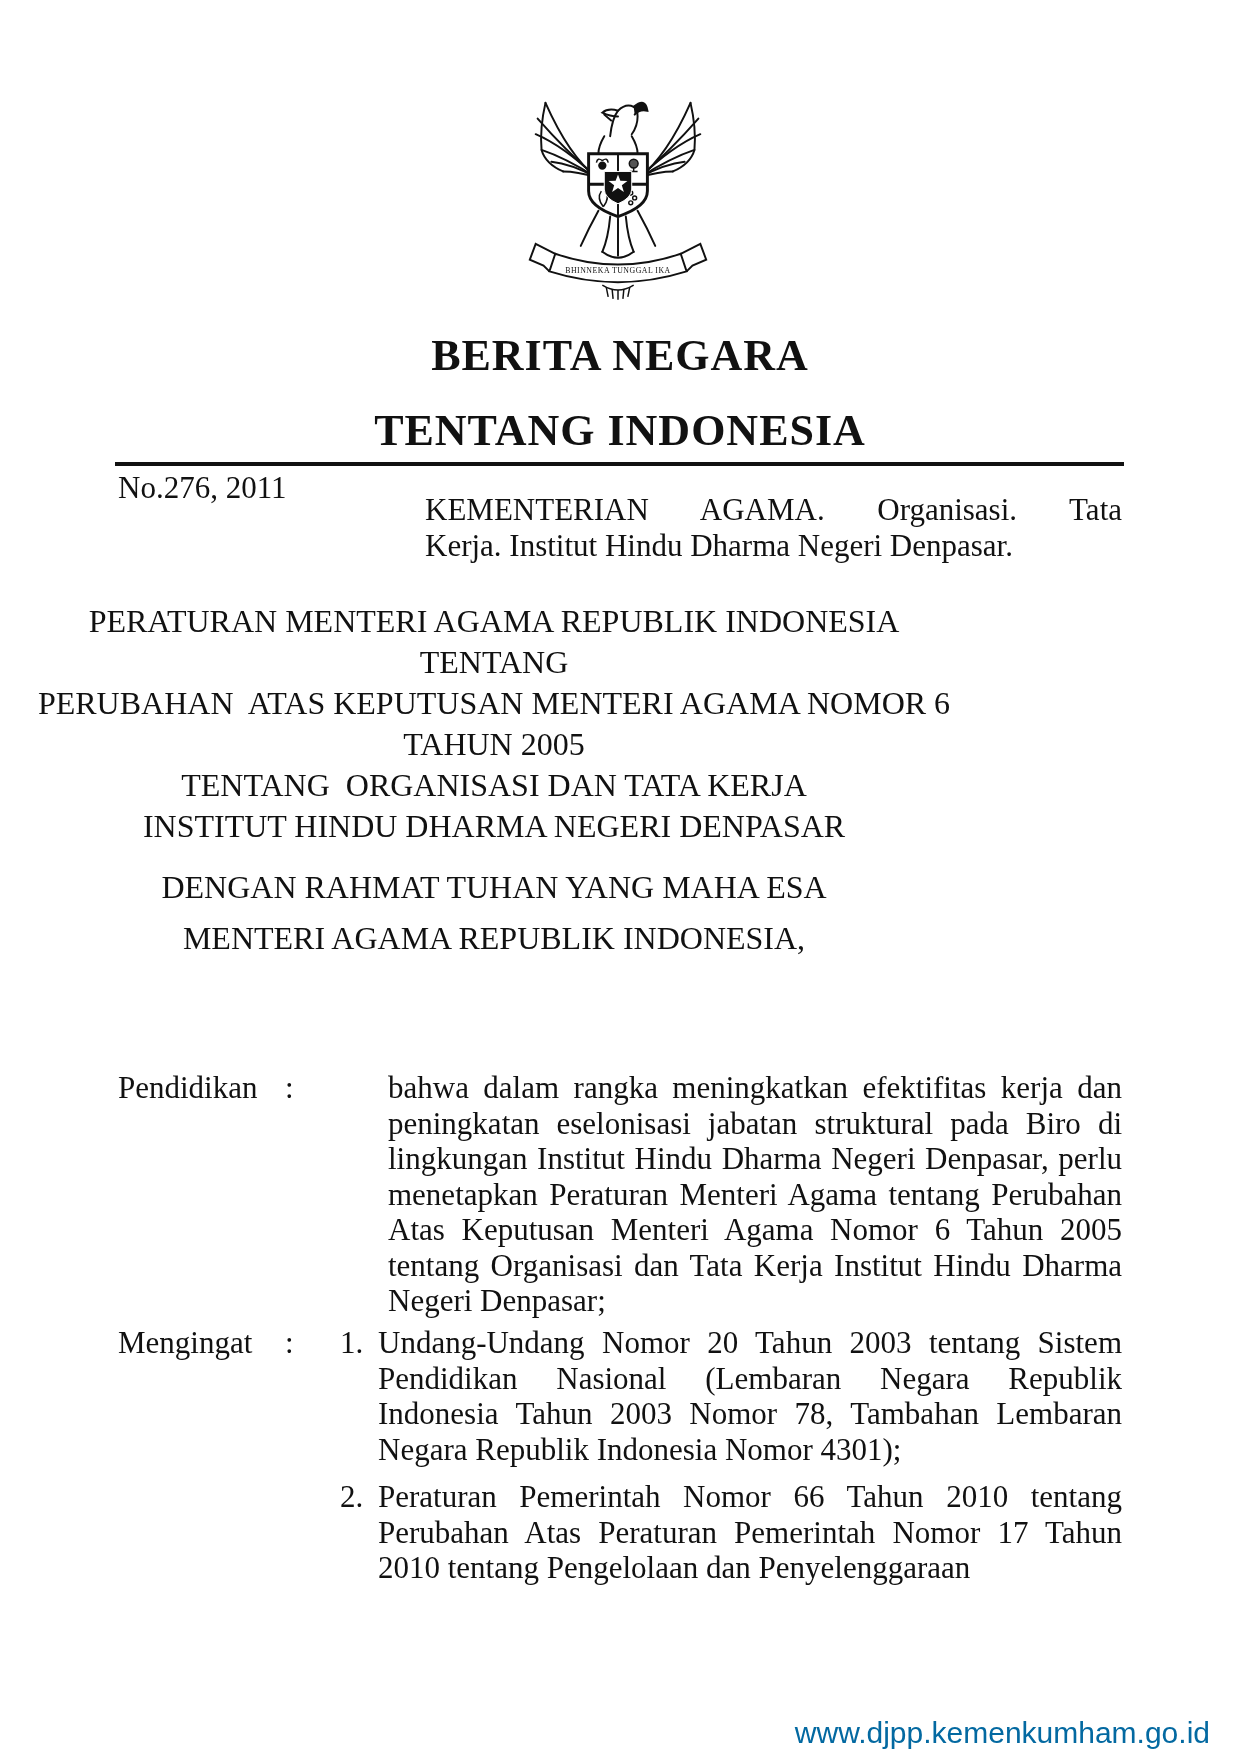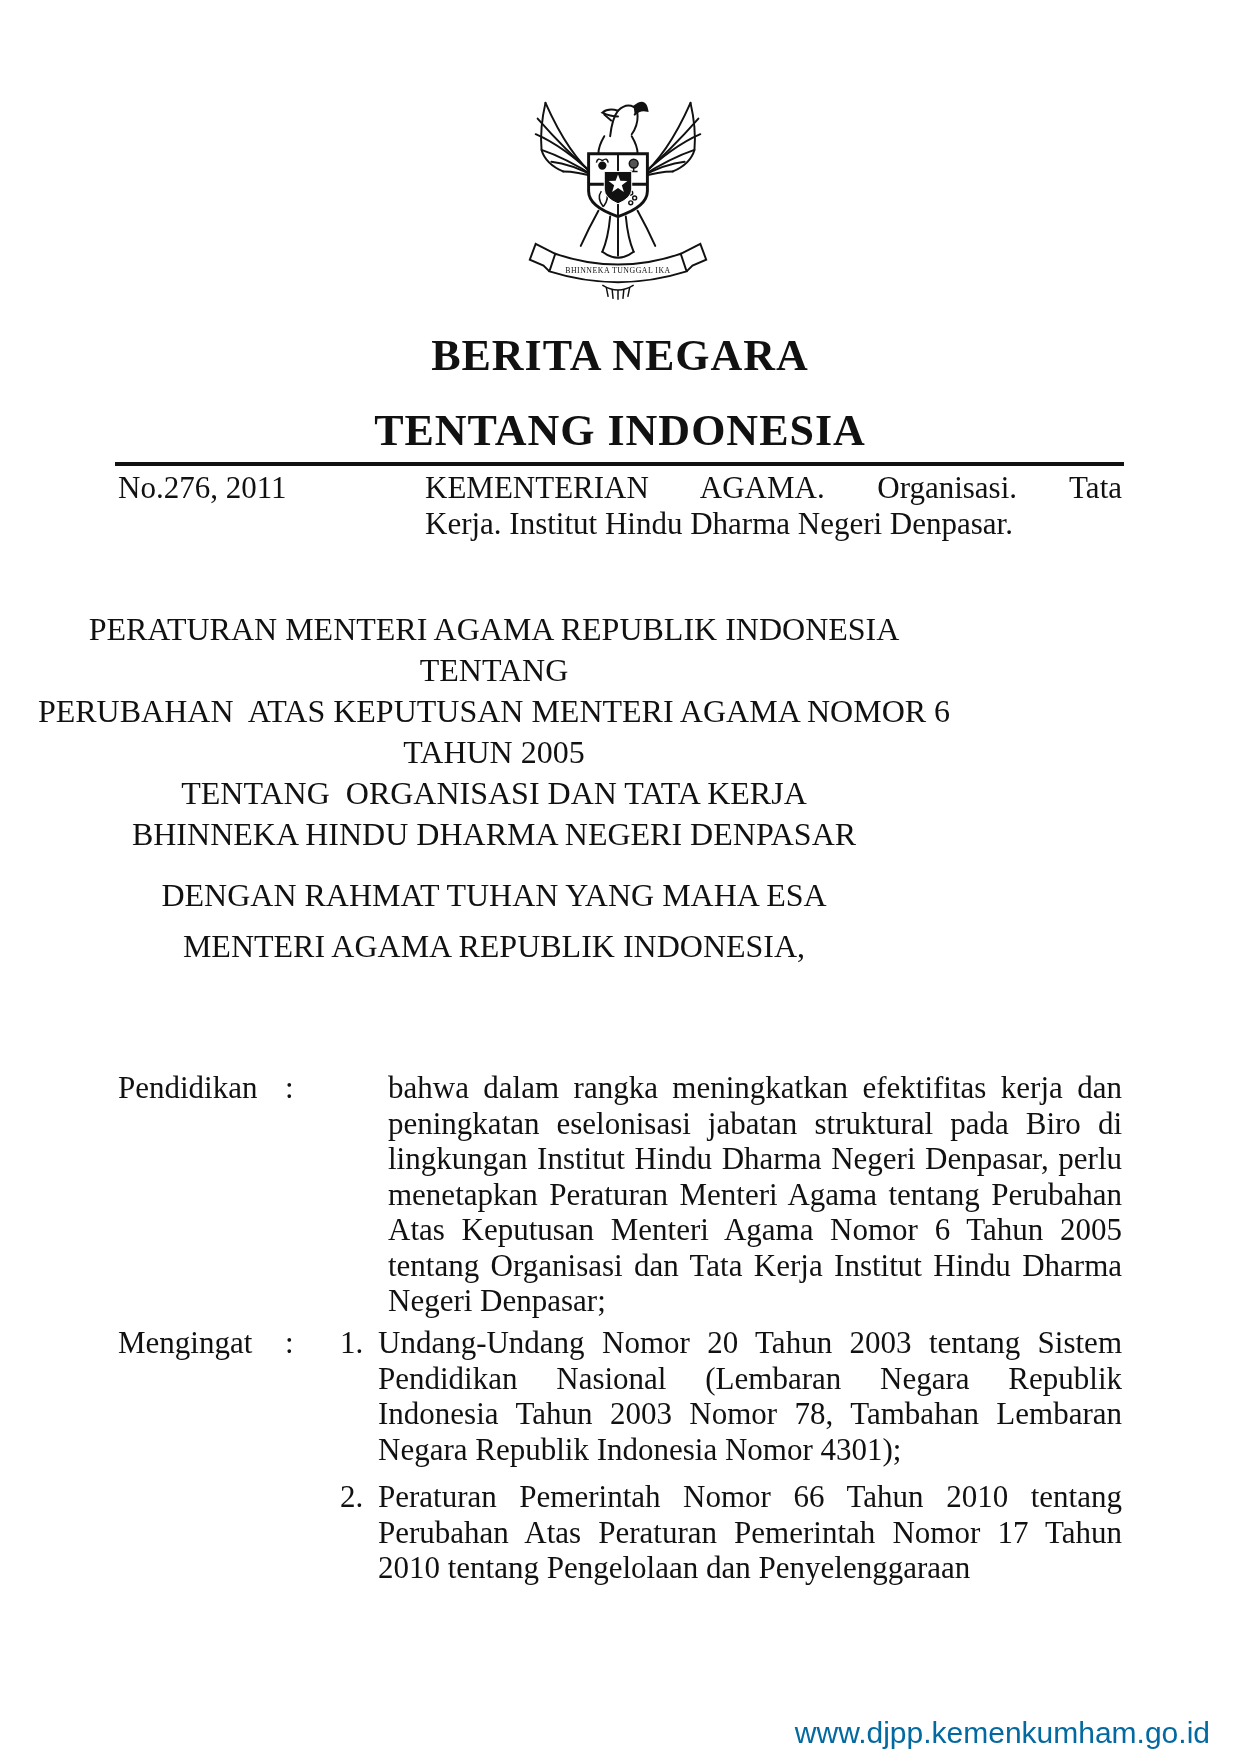--- a/index.html
+++ b/index.html
@@ -22,28 +22,28 @@
   }
   .masthead-rule{
     position:absolute;left:115px;top:462px;width:1009px;height:4px;
     background:#111;
   }
   .issue-number{
     position:absolute;left:118px;top:470px;
     font-size:31px;line-height:36px;
   }
   .subject-block{
-    position:absolute;left:425px;top:470px;width:697px;
+    position:absolute;left:425px;top:492px;width:697px;
     font-size:31px;line-height:36px;font-family:Liberation Serif, serif;
   }
   .justify-line{text-align:justify;text-align-last:justify;}
   
   .reg-heading{
     position:absolute;left:0;top:601px;width:988px;
-    text-align:center;font-size:32px;line-height:41px;margin-top:8px;
+    text-align:center;font-size:32px;line-height:41px;
   }
   .reg-heading .line{white-space:pre;}
   .invocation{margin-top:20px;}
   .authority{margin-top:10px;}
   
   .clause{
     position:absolute;left:118px;width:1004px;
     display:flex;font-size:31px;line-height:35.5px;
   }
   .clause .label-col{width:167px;flex:none;}
@@ -146,21 +146,21 @@
     <div class="justify-line">KEMENTERIAN AGAMA. Organisasi. Tata</div>
     <div>Kerja. Institut Hindu Dharma Negeri Denpasar.</div>
   </div>
 
   <div class="reg-heading">
     <div class="line">PERATURAN MENTERI AGAMA REPUBLIK INDONESIA</div>
     <div class="line">TENTANG</div>
     <div class="line">PERUBAHAN  ATAS KEPUTUSAN MENTERI AGAMA NOMOR 6</div>
     <div class="line">TAHUN 2005</div>
     <div class="line">TENTANG  ORGANISASI DAN TATA KERJA</div>
-    <div class="line">BHINNEKA HINDU DHARMA NEGERI DENPASAR</div>
+    <div class="line">INSTITUT HINDU DHARMA NEGERI DENPASAR</div>
     <div class="line invocation">DENGAN RAHMAT TUHAN YANG MAHA ESA</div>
     <div class="line authority">MENTERI AGAMA REPUBLIK INDONESIA,</div>
   </div>
 
   <div class="clause clause-menimbang">
     <div class="label-col">Pendidikan</div>
     <div class="colon-col">:</div>
     <div class="content-col">bahwa dalam rangka meningkatkan efektifitas kerja dan peningkatan eselonisasi jabatan struktural pada Biro di lingkungan Institut Hindu Dharma Negeri Denpasar, perlu menetapkan Peraturan Menteri Agama tentang Perubahan Atas Keputusan Menteri Agama Nomor 6 Tahun 2005 tentang Organisasi dan Tata Kerja Institut Hindu Dharma Negeri Denpasar;</div>
   </div>
 

